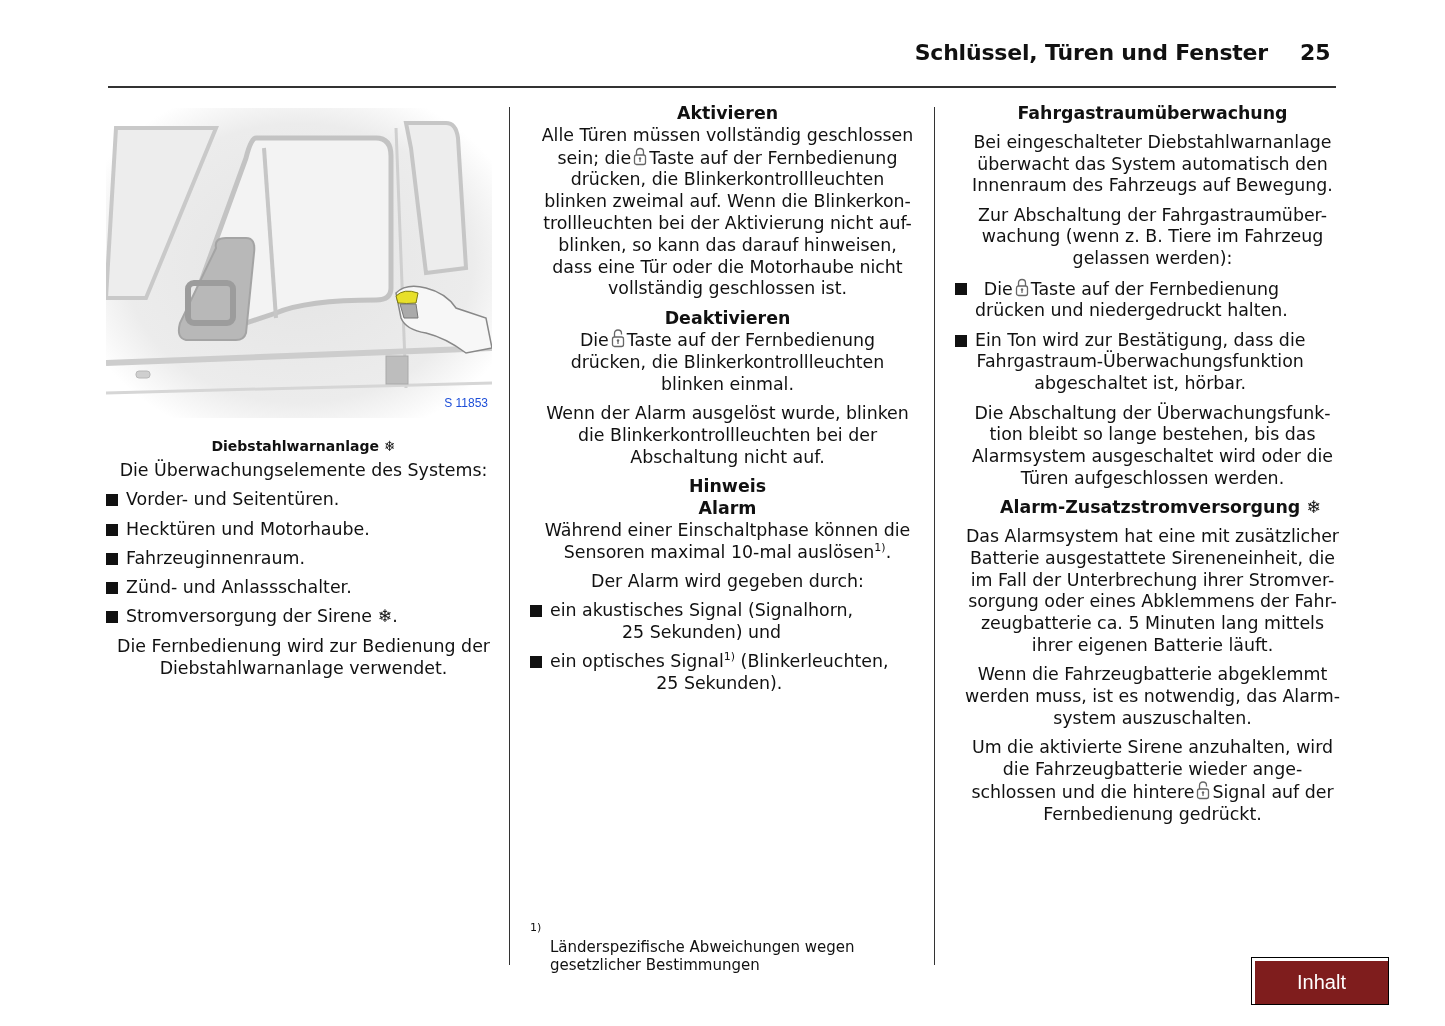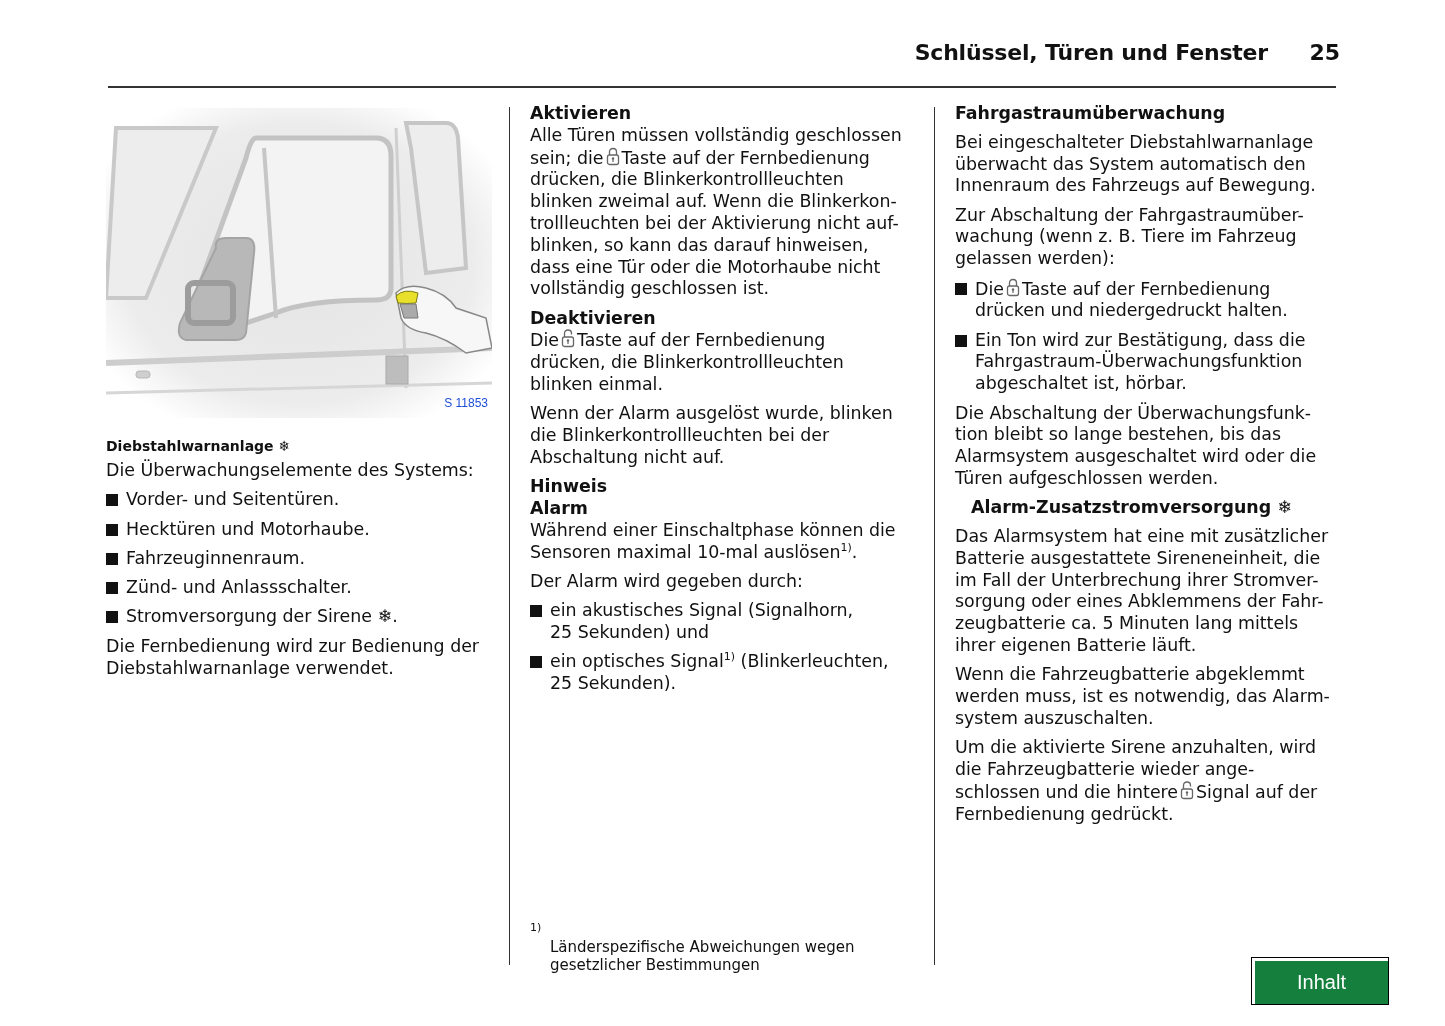--- a/index.html
+++ b/index.html
@@ -5,40 +5,40 @@
     html, body { margin: 0; padding: 0; background: #ffffff; }
     body {
       width: 1445px; height: 1026px; position: relative; overflow: hidden;
       font-family: "DejaVu Sans", sans-serif; color: #111111;
     }
     .header-title {
       position: absolute; left: 900px; top: 40px; width: 368px; text-align: right;
       font-weight: bold; font-size: 22px; letter-spacing: -0.2px;
     }
     .page-number {
-      position: absolute; left: 1300px; top: 40px; width: 40px; text-align: right;
+      position: absolute; left: 1300px; top: 40px; width: 40px; 
       font-weight: bold; font-size: 22px;
     }
     .header-rule {
       position: absolute; left: 108px; top: 86px; width: 1228px; height: 2px; background: #333;
     }
     .col-sep { position: absolute; width: 1px; background: #333; }
     .col-sep.s1 { left: 509px; top: 107px; height: 858px; }
     .col-sep.s2 { left: 934px; top: 107px; height: 858px; }
 
     .figure {
       position: absolute; left: 106px; top: 108px; width: 386px; height: 310px;
     }
     .figure svg { width: 100%; height: 100%; display: block; }
     .figure-label {
       position: absolute; right: 4px; bottom: 8px; font-size: 12px; color: #1d4ed8;
       font-family: "Liberation Sans", sans-serif;
     }
 
-    .col { position: absolute; font-size: 17.4px; line-height: 21.8px; }
+    .col { position: absolute; font-size: 17.4px; line-height: 21.8px; text-align: center; }
     .col1 { left: 106px; top: 432px; width: 395px; }
     .col2 { left: 530px; top: 103px; width: 395px; }
     .col3 { left: 955px; top: 103px; width: 395px; }
 
     .h-main { font-weight: bold; font-size: 14px; line-height: 28px; }
     .h-sub { font-weight: bold; font-size: 17.4px; line-height: 21.8px; }
     p { margin: 0 0 7.5px 0; white-space: pre-line; }
     .bullet { display: flex; margin: 0 0 7.5px 0; }
     .bullet .sq {
       flex: 0 0 auto; width: 12px; height: 12px; background: #111; margin: 5px 8px 0 0;
@@ -51,21 +51,21 @@
     }
     .lock-icon svg { width: 100%; height: 100%; display: block; }
 
     .footnote {
       position: absolute; left: 530px; top: 922px; width: 395px; font-size: 15px; line-height: 18px;
       display: flex;
     }
     .footnote .fn-mark { font-size: 11px; width: 20px; flex: 0 0 auto; margin-top: -3px; }
 
     .inhalt-button {
-      position: absolute; left: 1252px; top: 958px; width: 136px; height: 46px; background: #15803d;
+      position: absolute; left: 1252px; top: 958px; width: 136px; height: 46px; background: #7f1d1d;
       color: #fff; font-family: "Liberation Sans", sans-serif; font-size: 20px;
       display: flex; align-items: center; justify-content: center; cursor: pointer;
       box-sizing: border-box; border-top: 3px solid #fff; border-left: 3px solid #fff;
       outline: 1px solid #000;
       text-align: right;
     }
   </style>
 </head>
 <body>
 

